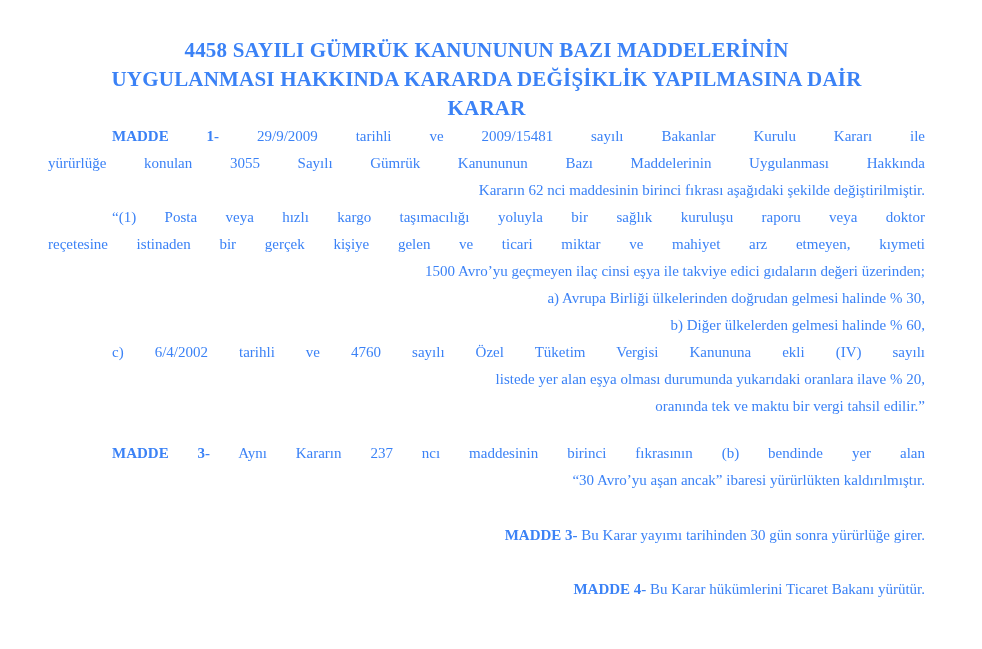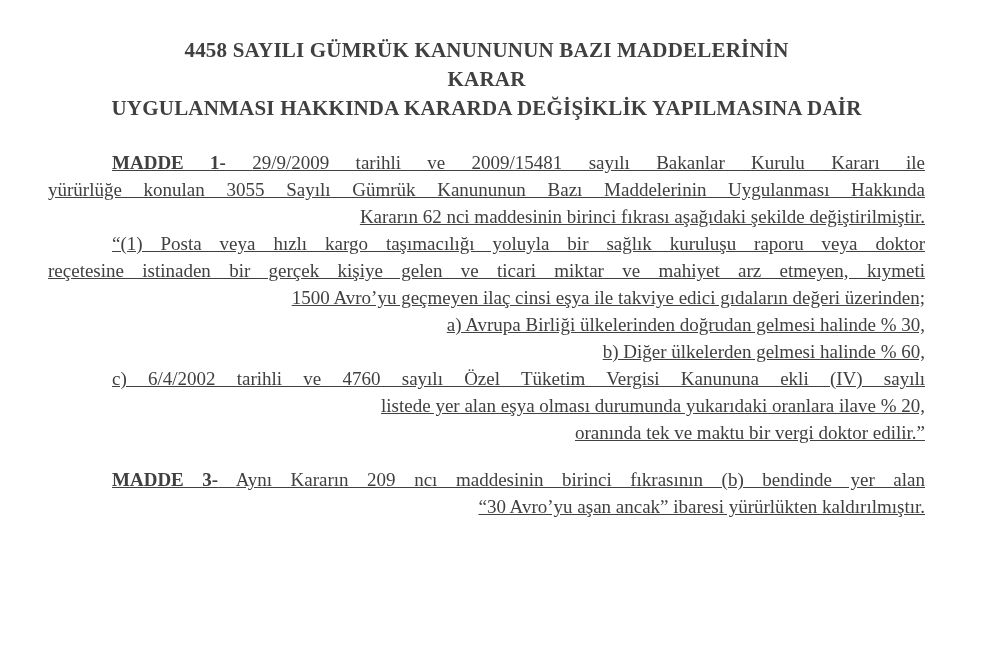--- a/index.html
+++ b/index.html
@@ -5,41 +5,39 @@
   html, body {
     margin: 0;
     padding: 0;
     background: #ffffff;
   }
   .page {
     position: relative;
     width: 982px;
     height: 649px;
     background: #ffffff;
-    color: #404040;
+    color: #3b82f6;
     font-family: "Liberation Serif", "DejaVu Serif", serif;
     overflow: hidden;
     box-sizing: border-box;
     padding: 36px 57px 0 48px;
   }
   .doc-title {
     text-align: center;
     font-weight: bold;
     font-size: 21px;
     line-height: 29px;
     letter-spacing: 0.2px;
   }
   .title-line {
     white-space: nowrap;
   }
   .doc-body {
-    margin-top: 26px;
-    font-size: 19px;
+    font-size: 15px;
     line-height: 27px;
-    text-decoration: underline;
   }
   .ln {
     text-align: right;
   }
   .jf {
     text-align: justify;
     text-align-last: justify;
   }
   .ind {
     text-indent: 64px;
@@ -51,39 +49,41 @@
   .gap-madde3 { margin-top: 28px; }
   .gap-madde4 { margin-top: 27px; }
 </style>
 </head>
 <body>
 
 <div class="page">
 
   <header class="doc-title">
     <div class="title-line">4458 SAYILI GÜMRÜK KANUNUNUN BAZI MADDELERİNİN</div>
+    <div class="title-line">UYGULANMASI HAKKINDA KARARDA DEĞİŞİKLİK YAPILMASINA DAİR</div>
     <div class="title-line">KARAR</div>
-    <div class="title-line">UYGULANMASI HAKKINDA KARARDA DEĞİŞİKLİK YAPILMASINA DAİR</div>
   </header>
 
   <main class="doc-body">
 
     <div class="ln jf ind"><span class="b">MADDE 1-</span> <span>29/9/2009 tarihli ve 2009/15481 sayılı Bakanlar Kurulu Kararı ile</span></div>
     <div class="ln jf">yürürlüğe konulan 3055 Sayılı Gümrük Kanununun Bazı Maddelerinin Uygulanması Hakkında</div>
     <div class="ln">Kararın 62 nci maddesinin birinci fıkrası aşağıdaki şekilde değiştirilmiştir.</div>
 
     <div class="ln jf ind">“(1) Posta veya hızlı kargo taşımacılığı yoluyla bir sağlık kuruluşu raporu veya doktor</div>
     <div class="ln jf">reçetesine istinaden bir gerçek kişiye gelen ve ticari miktar ve mahiyet arz etmeyen, kıymeti</div>
     <div class="ln">1500 Avro’yu geçmeyen ilaç cinsi eşya ile takviye edici gıdaların değeri üzerinden;</div>
 
     <div class="ln ind">a) Avrupa Birliği ülkelerinden doğrudan gelmesi halinde % 30,</div>
     <div class="ln ind">b) Diğer ülkelerden gelmesi halinde % 60,</div>
     <div class="ln jf ind">c) 6/4/2002 tarihli ve 4760 sayılı Özel Tüketim Vergisi Kanununa ekli (IV) sayılı</div>
     <div class="ln">listede yer alan eşya olması durumunda yukarıdaki oranlara ilave % 20,</div>
-    <div class="ln ind">oranında tek ve maktu bir vergi doktor edilir.”</div>
+    <div class="ln ind">oranında tek ve maktu bir vergi tahsil edilir.”</div>
 
-    <div class="ln jf ind gap-madde2"><span class="b">MADDE 3-</span> <span>Aynı Kararın 209 ncı maddesinin birinci fıkrasının (b) bendinde yer alan</span></div>
+    <div class="ln jf ind gap-madde2"><span class="b">MADDE 3-</span> <span>Aynı Kararın 237 ncı maddesinin birinci fıkrasının (b) bendinde yer alan</span></div>
     <div class="ln">“30 Avro’yu aşan ancak” ibaresi yürürlükten kaldırılmıştır.</div>
 
+    <div class="ln ind gap-madde3"><span class="b">MADDE 3-</span> <span>Bu Karar yayımı tarihinden 30 gün sonra yürürlüğe girer.</span></div>
 
+    <div class="ln ind gap-madde4"><span class="b">MADDE 4-</span> <span>Bu Karar hükümlerini Ticaret Bakanı yürütür.</span></div>
 
   </main>
 </div>
 
 </body></html>

